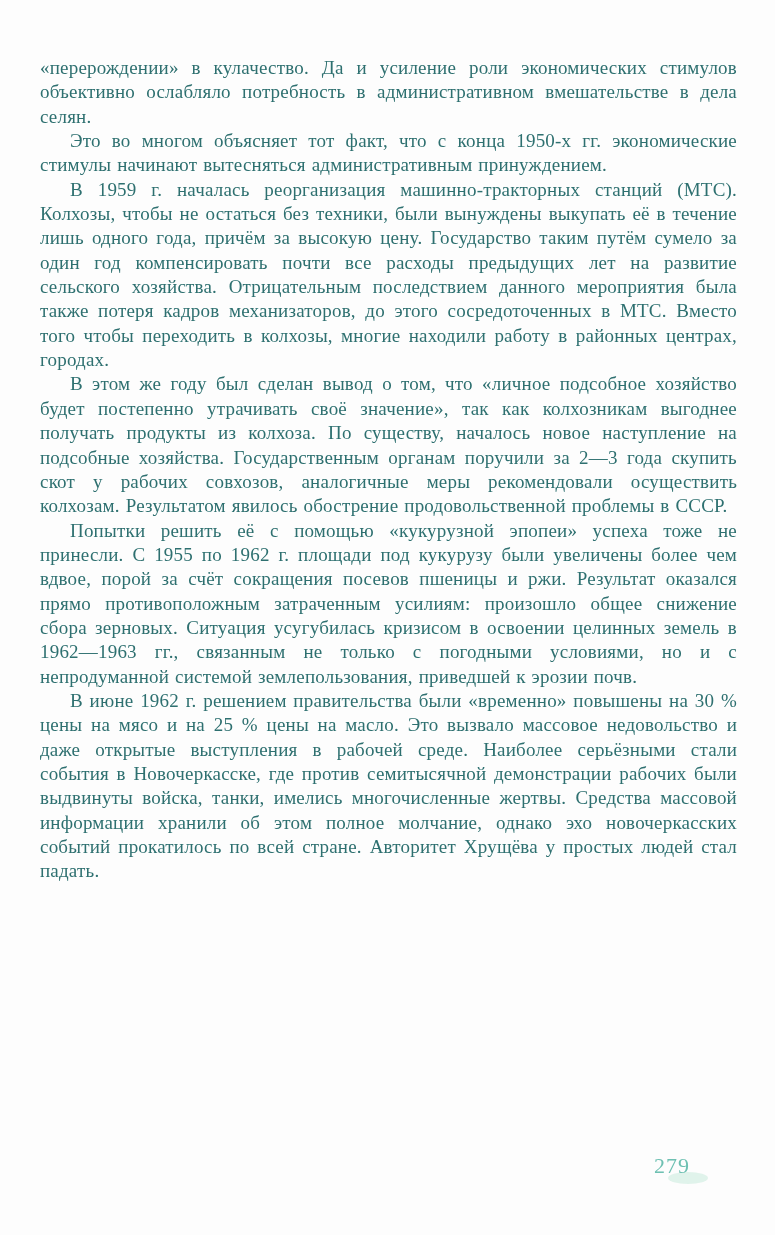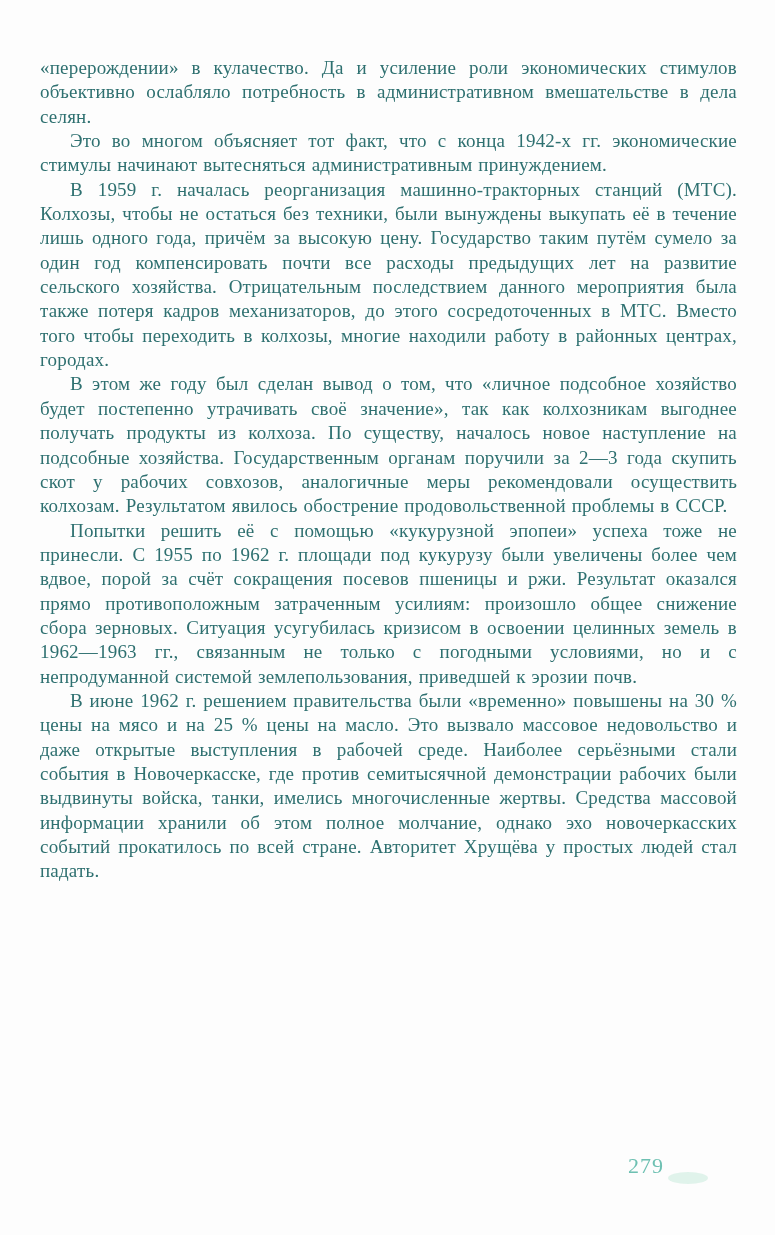--- a/index.html
+++ b/index.html
@@ -35,21 +35,21 @@
   }
   .text-block p {
     text-indent: 30px;
     margin: 0;
   }
   .text-block p.no-indent {
     text-indent: 0;
   }
   .page-number {
     position: absolute;
-    left: 628px;
+    left: 654px;
     top: 1153px;
     color: var(--page-number);
     font-size: 22px;
     letter-spacing: 1px;
     font-style: normal;
   }
   .page-smudge {
     position: absolute;
     left: 668px;
     top: 1172px;
@@ -59,21 +59,21 @@
     border-radius: 50%;
     opacity: 0.8;
   }
 </style>
 </head>
 <body>
 
 <div class="page">
   <div class="text-block">
     <p class="no-indent">«перерождении» в кулачество. Да и усиление роли экономических стимулов объективно ослабляло потребность в административном вмешательстве в дела селян.</p>
-    <p>Это во многом объясняет тот факт, что с конца 1942-х гг. экономические стимулы начинают вытесняться административным принуждением.</p>
+    <p>Это во многом объясняет тот факт, что с конца 1950-х гг. экономические стимулы начинают вытесняться административным принуждением.</p>
     <p>В 1959 г. началась реорганизация машинно-тракторных станций (МТС). Колхозы, чтобы не остаться без техники, были вынуждены выкупать её в течение лишь одного года, причём за высокую цену. Государство таким путём сумело за один год компенсировать почти все расходы предыдущих лет на развитие сельского хозяйства. Отрицательным последствием данного мероприятия была также потеря кадров механизаторов, до этого сосредоточенных в МТС. Вместо того чтобы переходить в колхозы, многие находили работу в районных центрах, городах.</p>
     <p>В этом же году был сделан вывод о том, что «личное подсобное хозяйство будет постепенно утрачивать своё значение», так как колхозникам выгоднее получать продукты из колхоза. По существу, началось новое наступление на подсобные хозяйства. Государственным органам поручили за 2—3 года скупить скот у рабочих совхозов, аналогичные меры рекомендовали осуществить колхозам. Результатом явилось обострение продовольственной проблемы в СССР.</p>
     <p>Попытки решить её с помощью «кукурузной эпопеи» успеха тоже не принесли. С 1955 по 1962 г. площади под кукурузу были увеличены более чем вдвое, порой за счёт сокращения посевов пшеницы и ржи. Результат оказался прямо противоположным затраченным усилиям: произошло общее снижение сбора зерновых. Ситуация усугубилась кризисом в освоении целинных земель в 1962—1963 гг., связанным не только с погодными условиями, но и с непродуманной системой землепользования, приведшей к эрозии почв.</p>
     <p>В июне 1962 г. решением правительства были «временно» повышены на 30 % цены на мясо и на 25 % цены на масло. Это вызвало массовое недовольство и даже открытые выступления в рабочей среде. Наиболее серьёзными стали события в Новочеркасске, где против семитысячной демонстрации рабочих были выдвинуты войска, танки, имелись многочисленные жертвы. Средства массовой информации хранили об этом полное молчание, однако эхо новочеркасских событий прокатилось по всей стране. Авторитет Хрущёва у простых людей стал падать.</p>
   </div>
 
   <div class="page-smudge"></div>
   <div class="page-number">279</div>
 </div>
 

